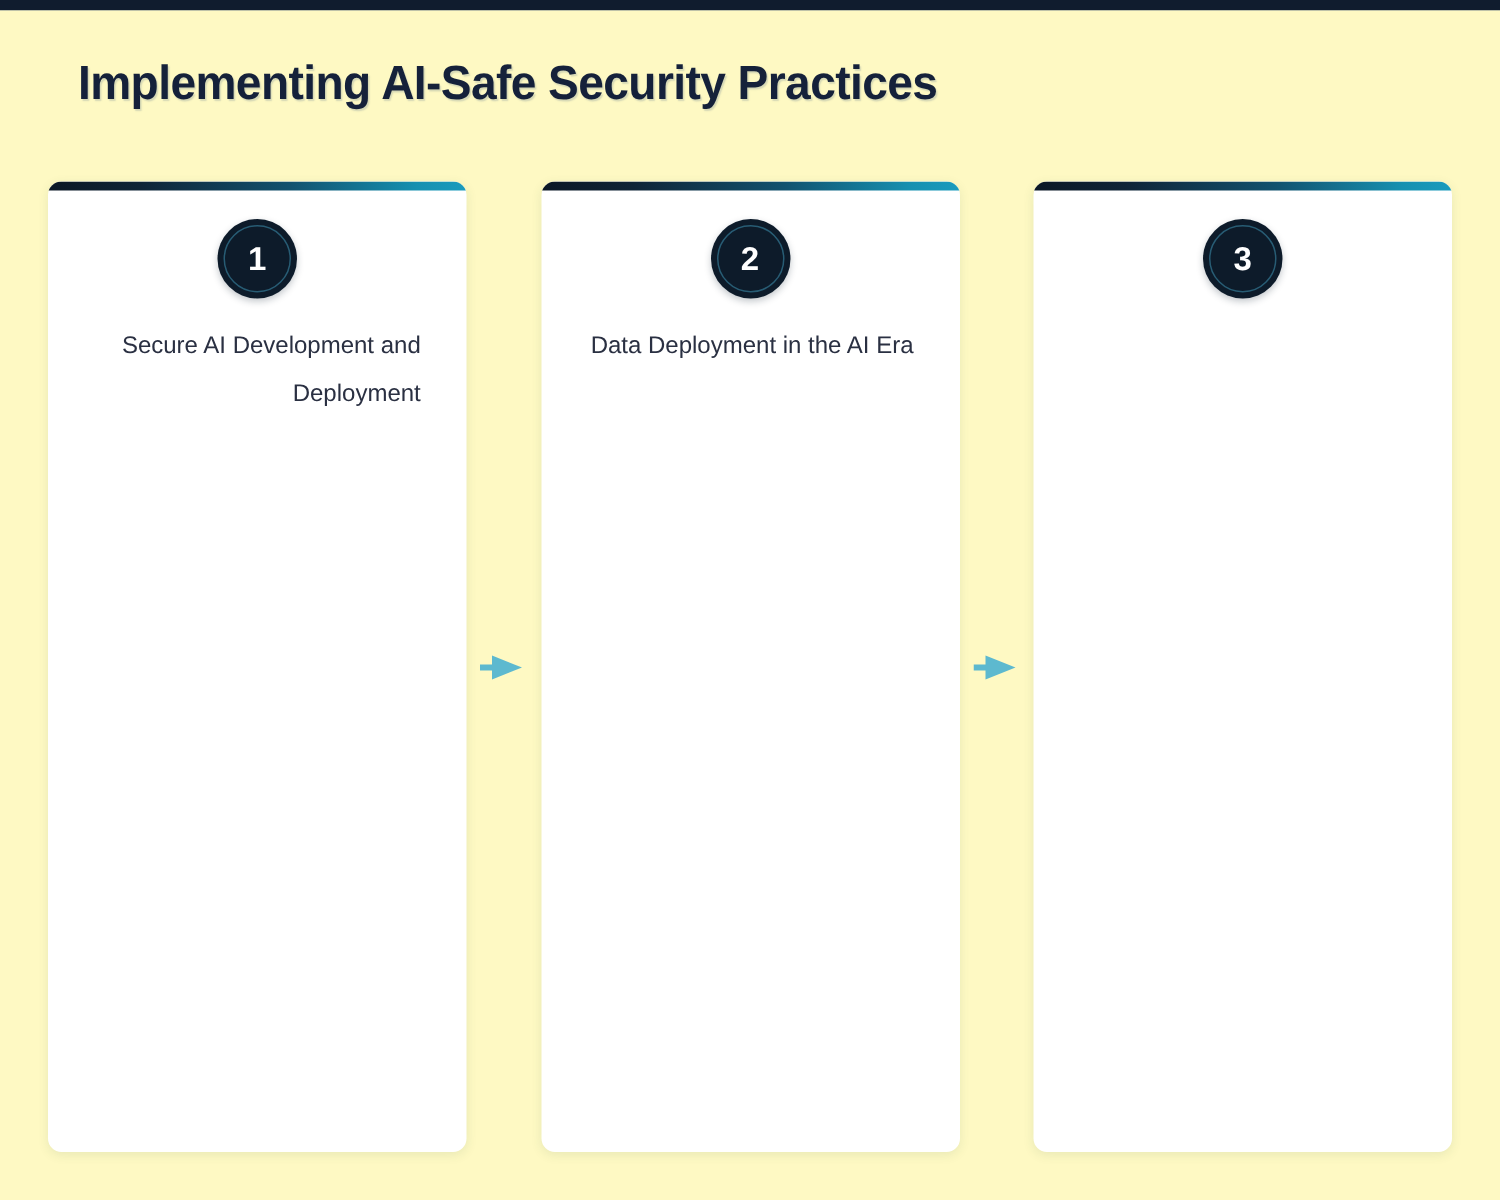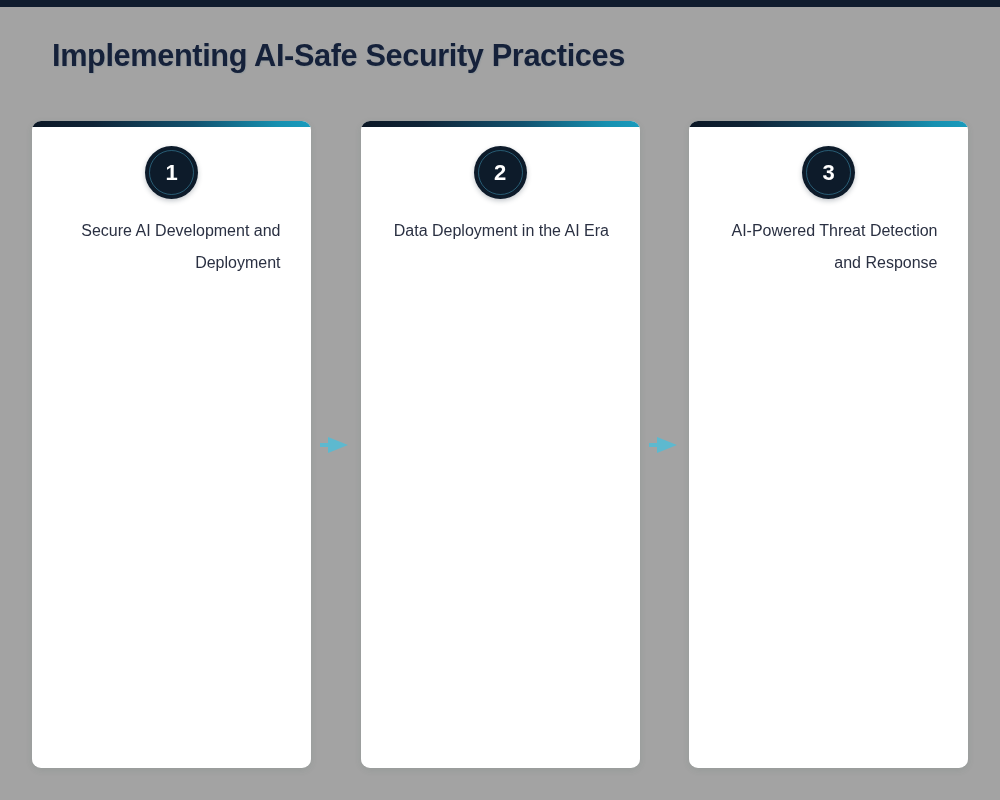--- a/index.html
+++ b/index.html
@@ -25,21 +25,21 @@
     height: 7px;
     background: #101c2e;
   }
 
   
   .canvas {
     position: absolute;
     top: 7px; left: 0;
     width: 1000px;
     height: 793px;
-    background: #a3a3a3;
+    background: #fef9c3;
   }
 
   
   .page-title {
     position: absolute;
     left: 52px;
     top: 30px;
     font-family: "Liberation Sans", sans-serif;
     font-size: 32px;
     font-weight: bold;
@@ -186,18 +186,17 @@
         <rect x="0" y="10" width="12" height="4" fill="#5db9cf"></rect>
         <path d="M8 4 L28 12 L8 20 Z" fill="#5db9cf"></path>
       </svg>
     </div>
 
     <div class="card">
       <div class="card-accent"></div>
       <div class="step-circle">
         <span class="step-number">3</span>
       </div>
-      <div class="card-title">AI-Powered Threat Detection and Response</div>
       <div class="card-body"></div>
     </div>
 
   </div>
 </div>
 
 </body></html>

